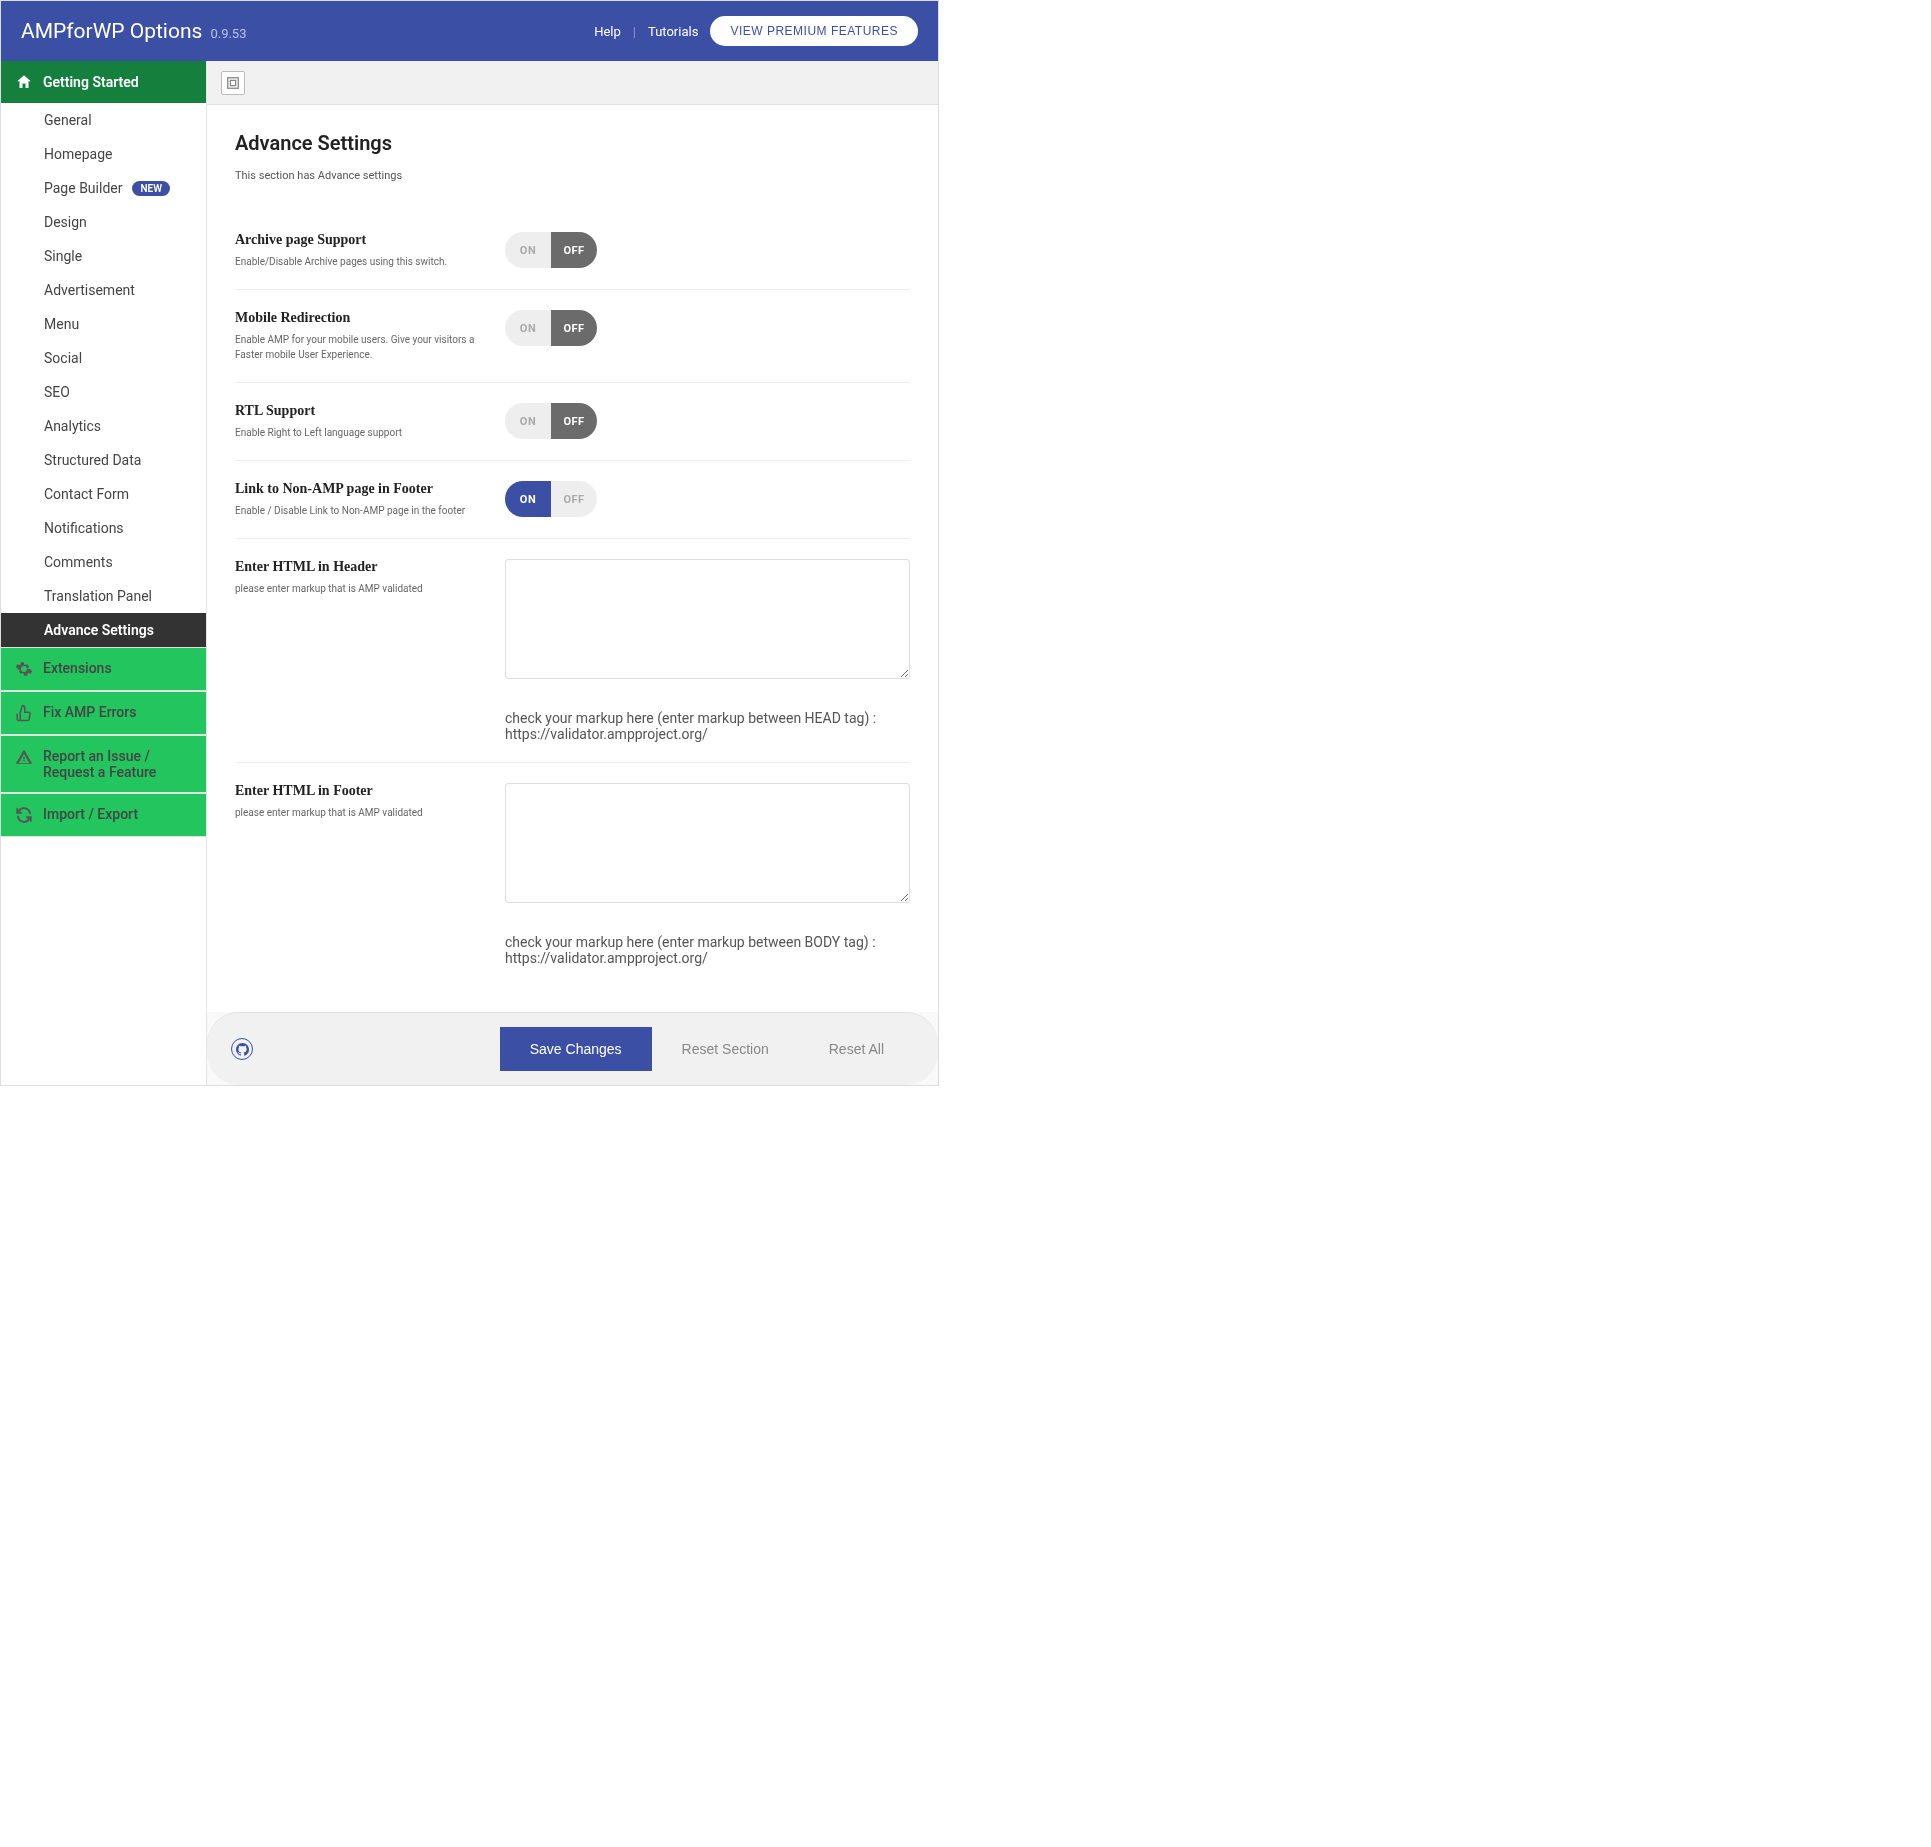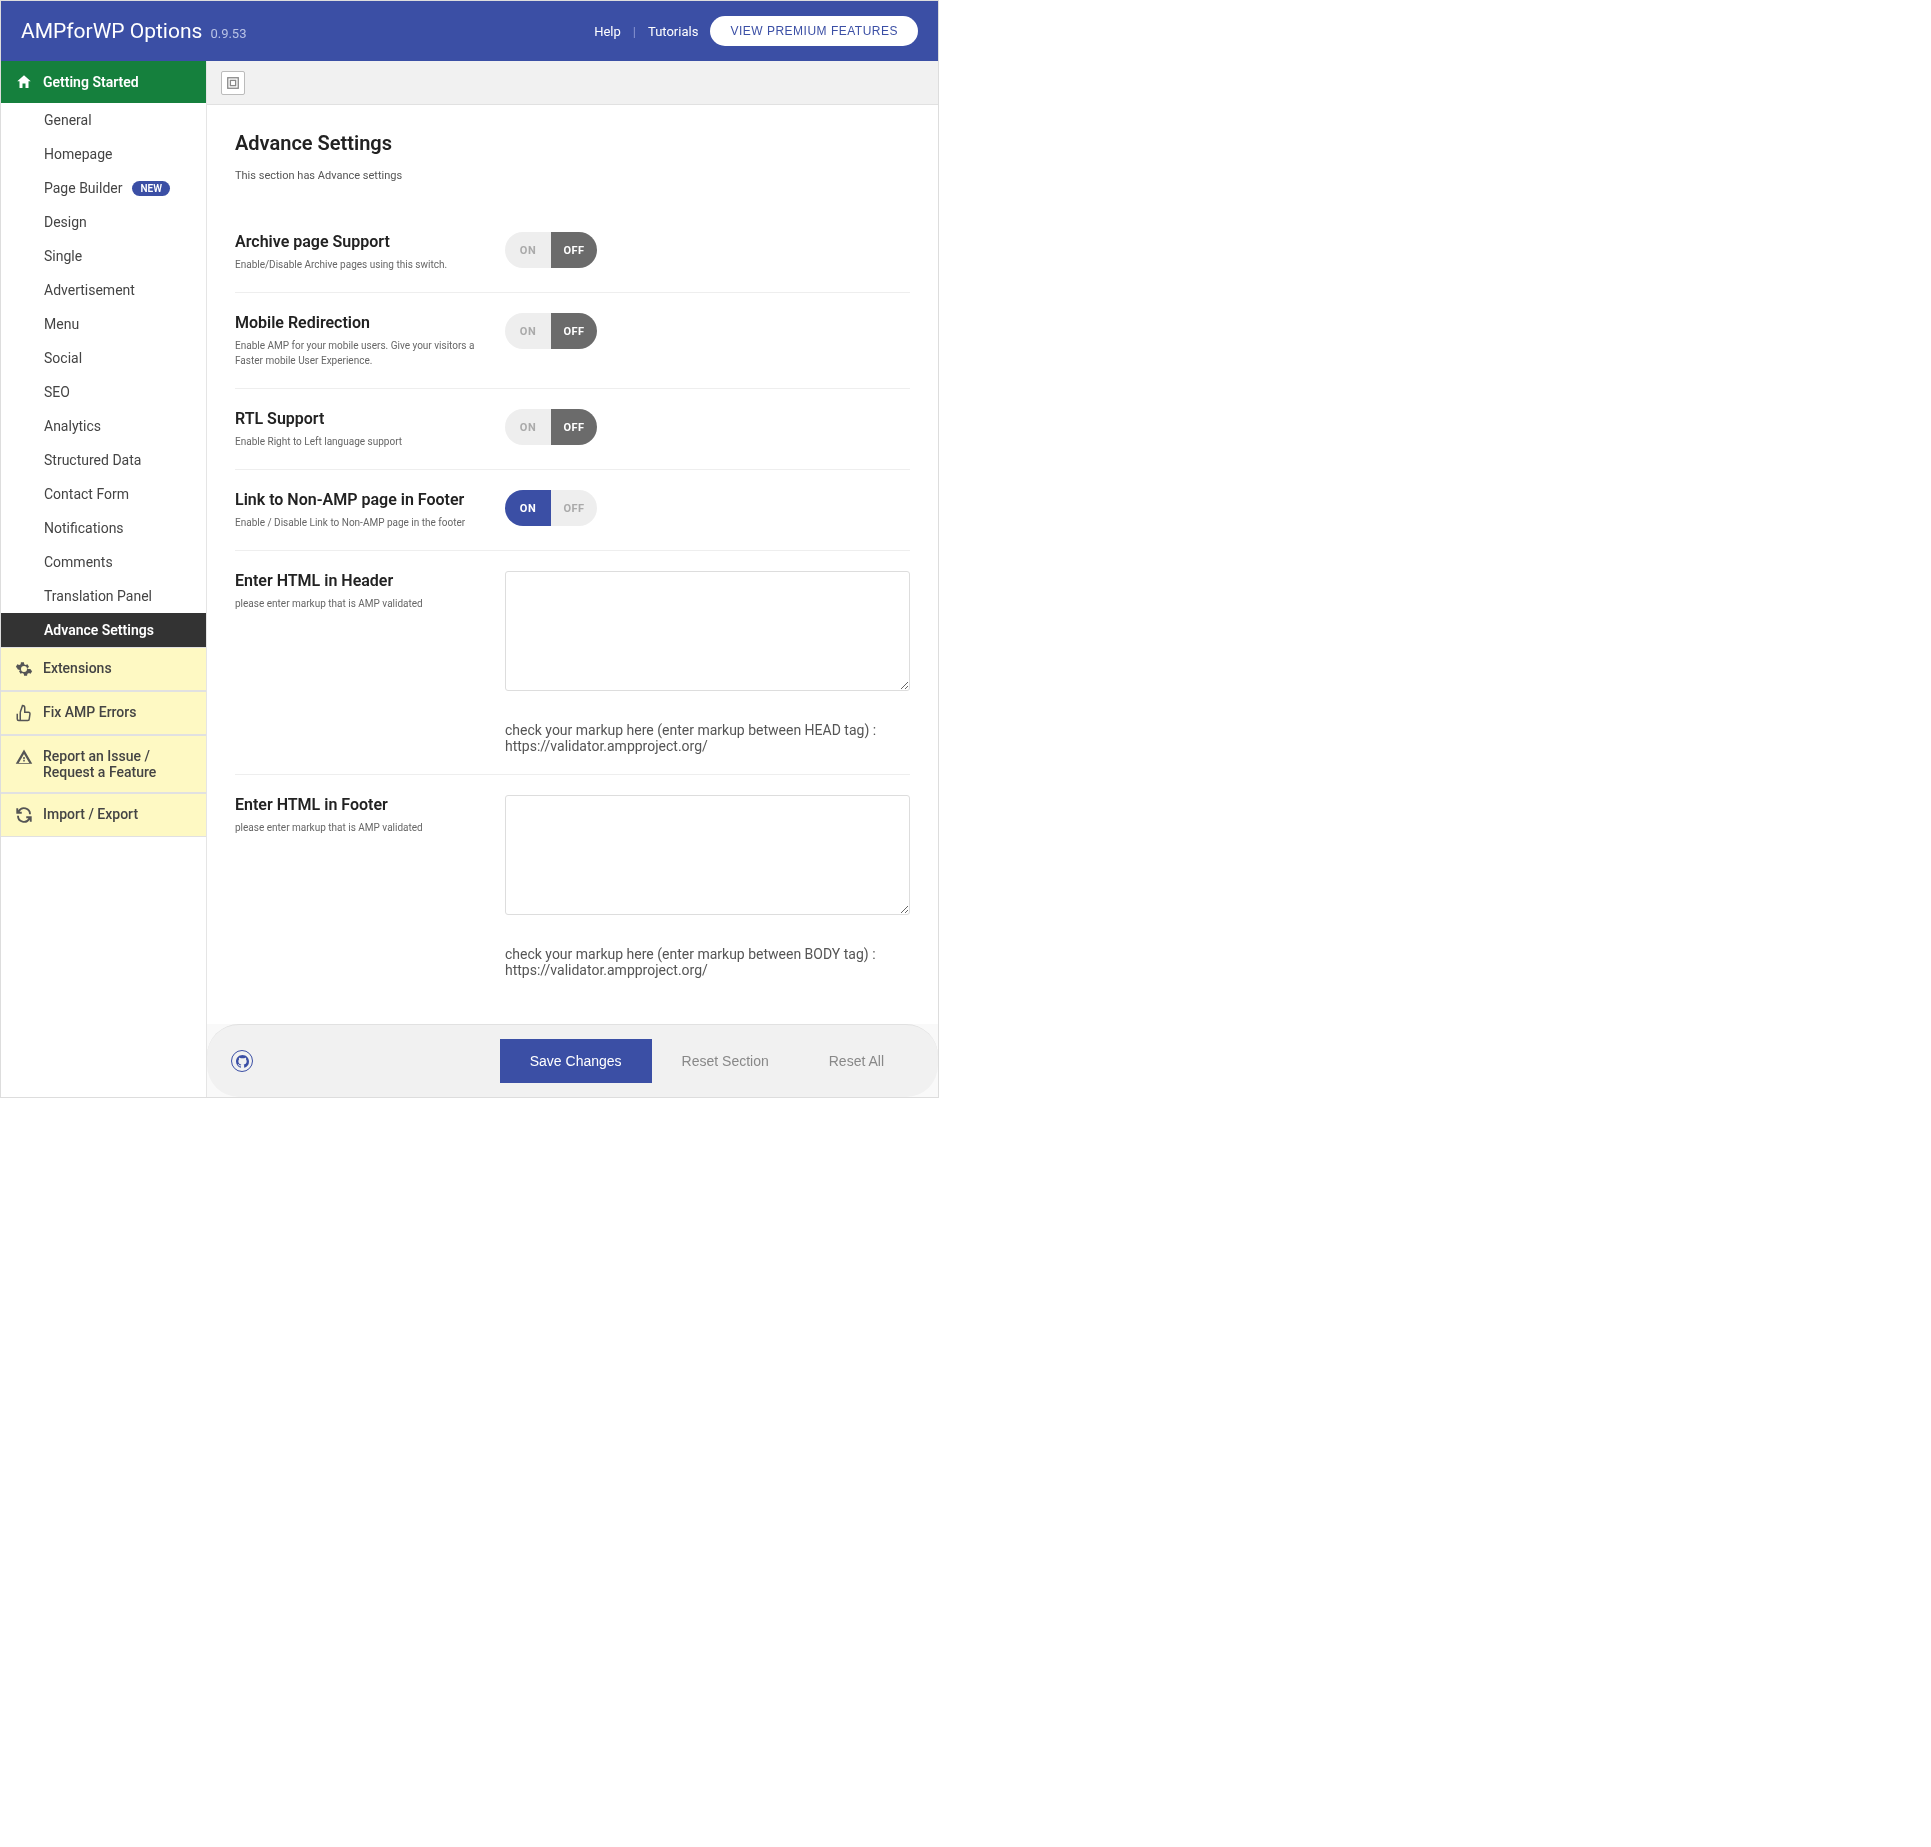--- a/index.html
+++ b/index.html
@@ -62,21 +62,21 @@
   font-weight: 600;
   padding: 12px 14px;
 }
 .sidebar-item.sub { padding-left: 43px; }
 .sidebar-item.active {
   background: #333;
   color: #fff;
   font-weight: 600;
 }
 .sidebar-item.section {
-  background: #fef9c3;
+  background: #22c55e;
   border-top: 1px solid #e1e1e1;
   border-bottom: 1px solid #e1e1e1;
   font-weight: 500;
   padding: 12px 14px;
   align-items: flex-start;
 }
 .badge-new {
   background: #3b4fa5;
   color: #fff;
   font-size: 10px;
@@ -117,21 +117,21 @@
 .page-desc { font-size: 11px; color: #555; margin-bottom: 30px; }
 .field-row {
   display: flex;
   padding: 20px 0;
   border-bottom: 1px solid #eee;
   gap: 30px;
   align-items: flex-start;
 }
 .field-row:last-of-type { border-bottom: none; }
 .field-label-col { width: 240px; flex-shrink: 0; }
-.field-label { font-size: 16px; font-weight: 600; color: #222; margin-bottom: 6px; }
+.field-label { font-size: 14px; font-weight: 600; color: #222; margin-bottom: 6px; font-family: Liberation Serif, serif; }
 .field-help { font-size: 10px; color: #666; line-height: 1.5; }
 .field-control-col { flex: 1; }
 .toggle {
   display: inline-flex;
   border-radius: 22px;
   overflow: hidden;
   height: 36px;
   cursor: pointer;
 }
 .toggle-half {

